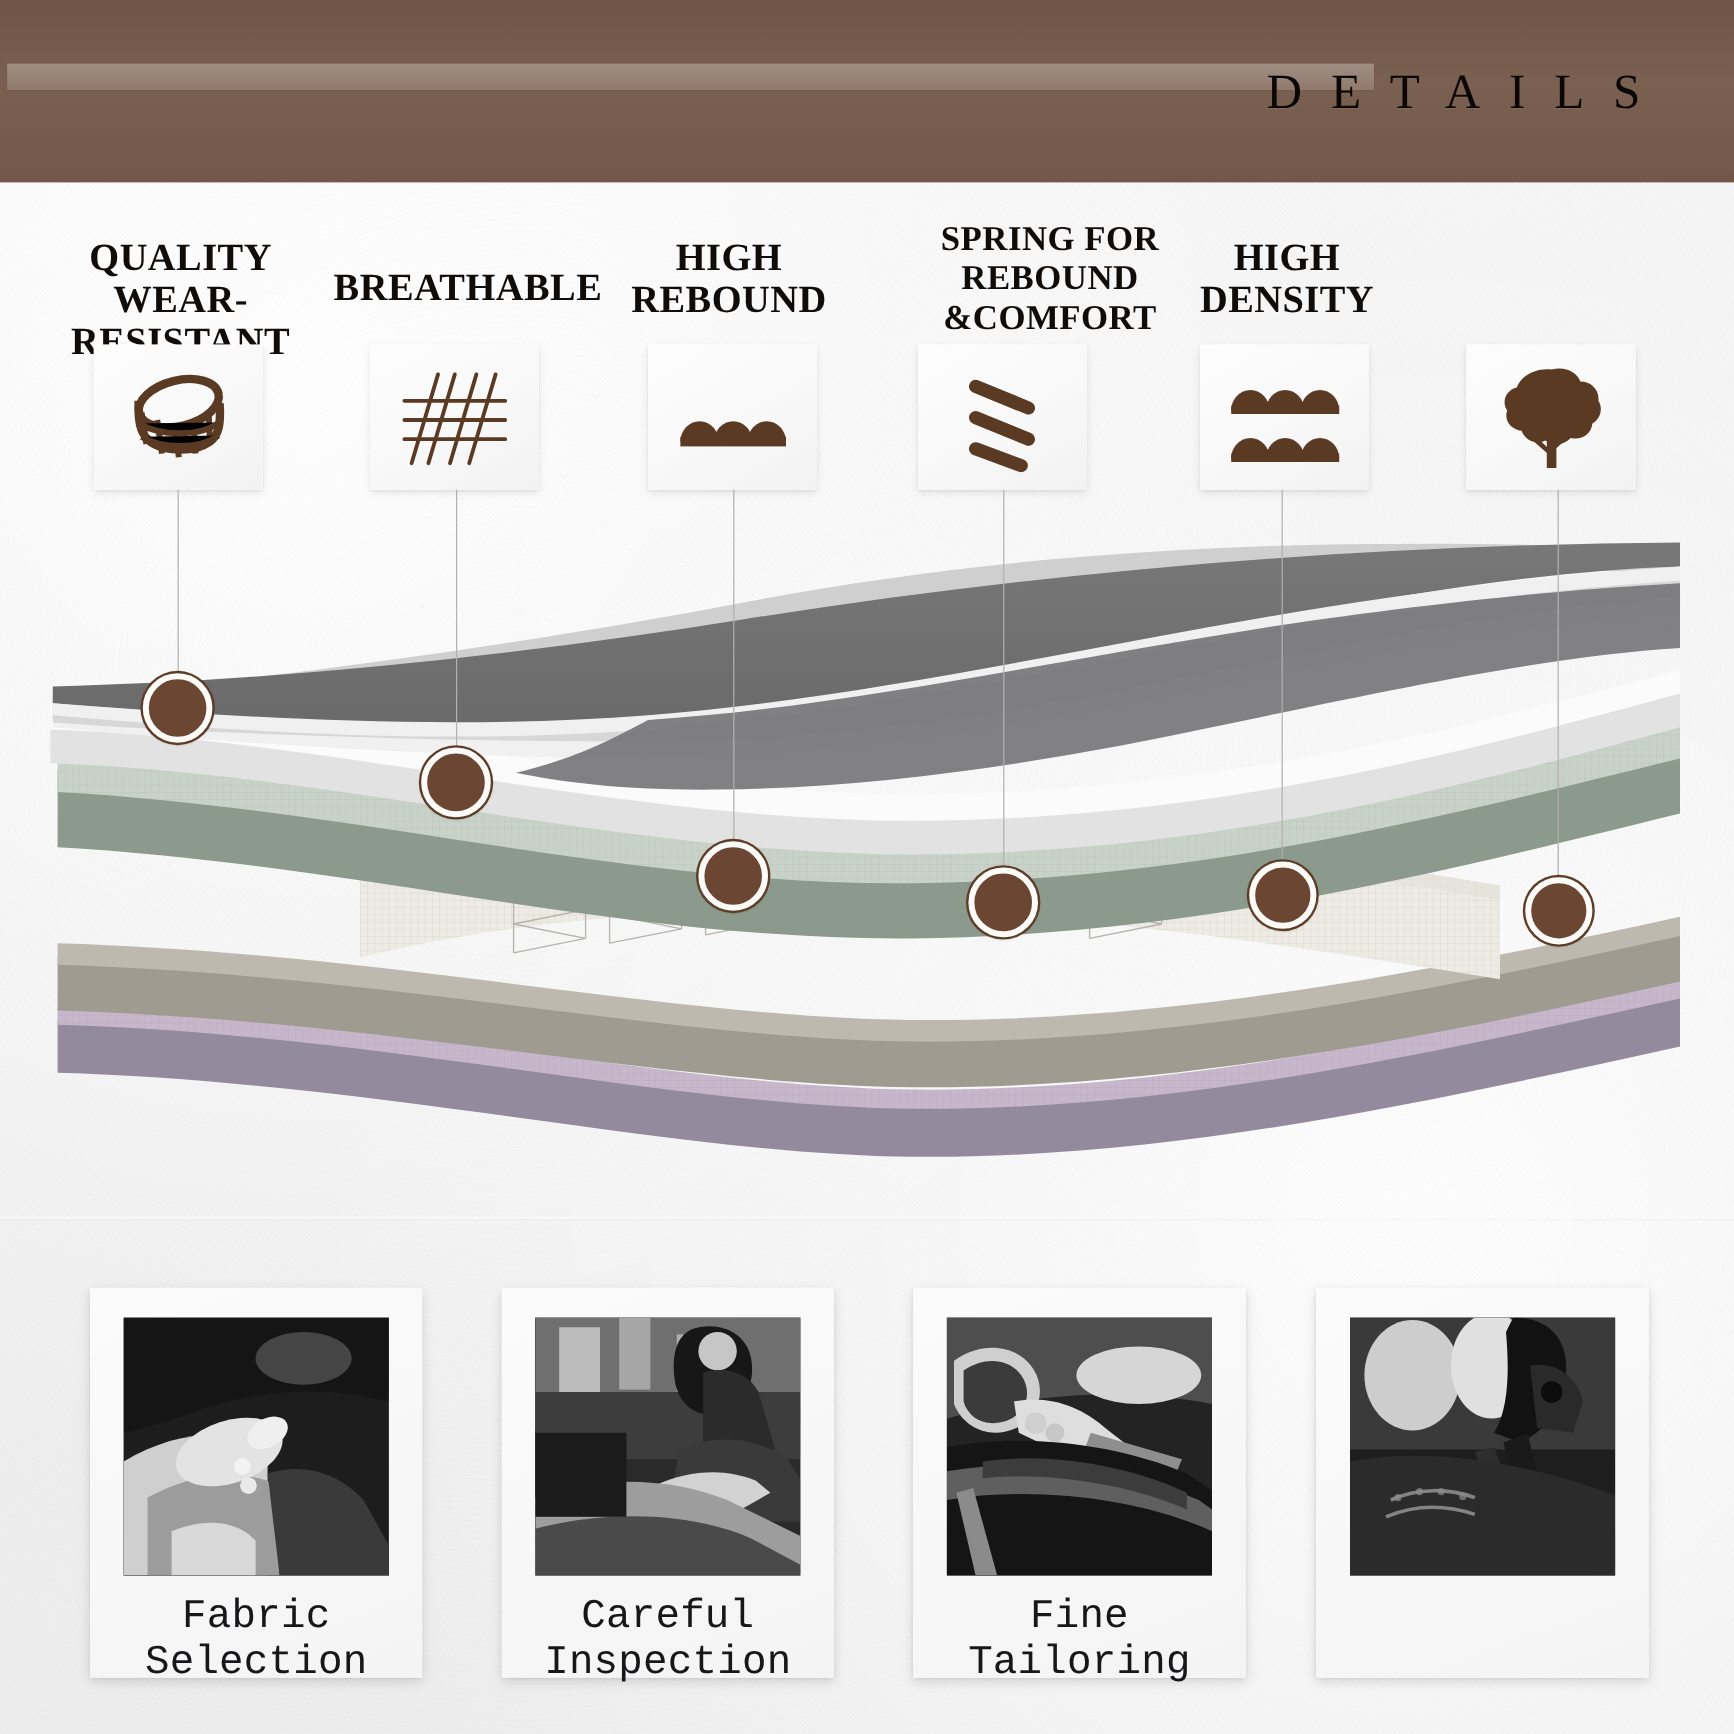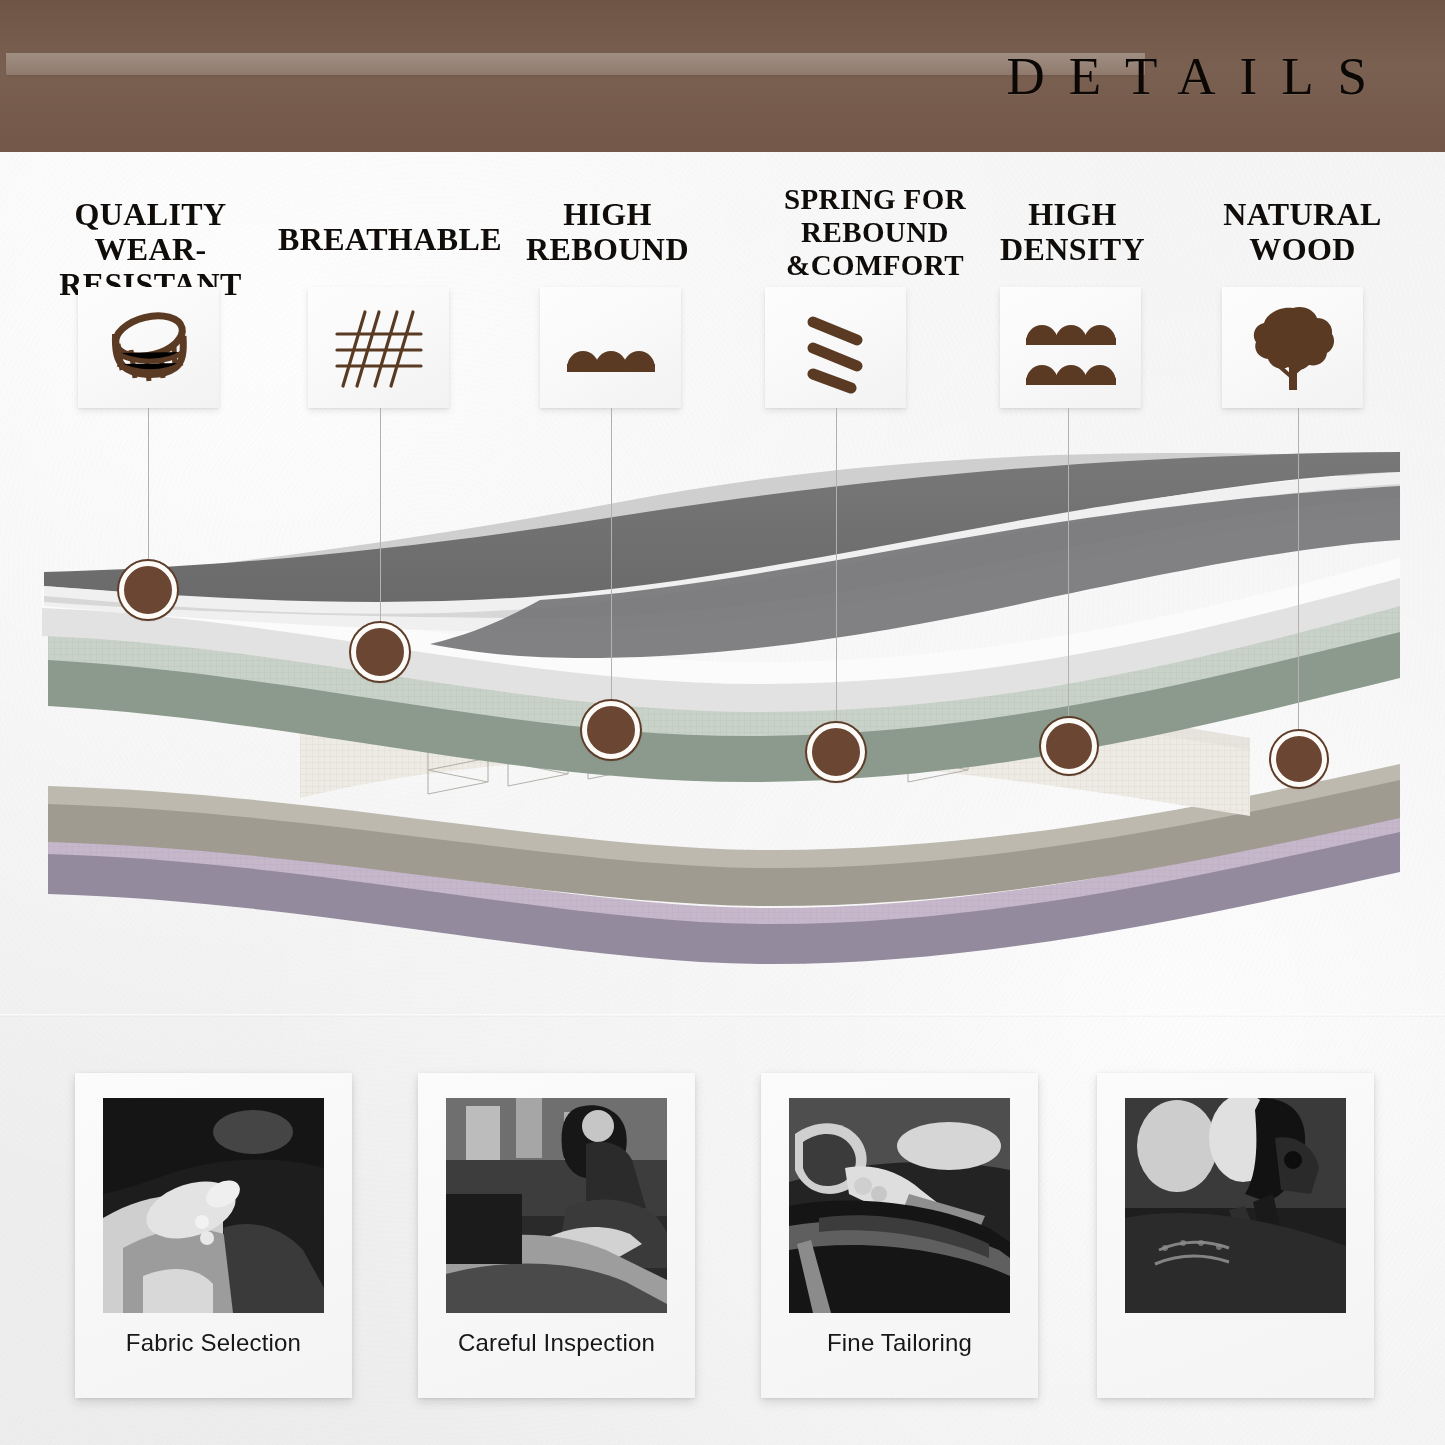--- a/index.html
+++ b/index.html
@@ -33,21 +33,21 @@
     overflow:hidden;
   }
   .banner-rule{
     position:absolute;left:6px;top:53px;width:1139px;height:22px;
     background:linear-gradient(180deg,rgba(255,255,255,.30),rgba(255,255,255,.16));
     box-shadow:0 1px 2px rgba(0,0,0,.08);
   }
   .banner-title{
     position:absolute;right:54px;top:40px;
     font-family:"Liberation Serif", serif;
-    font-size:53px;line-height:72px;font-weight:400;
+    font-size:41px;line-height:72px;font-weight:400;
     letter-spacing:24px;color:#0b0705;white-space:nowrap;
     text-shadow:0 1px 0 rgba(255,255,255,.08);
   }
 
   
   .feat-label{
     position:absolute;text-align:center;color:#100c0a;
     font-family:"Liberation Serif", serif;
     font-variant:small-caps;font-weight:700;
     font-size:32px;line-height:35px;letter-spacing:.4px;
@@ -86,22 +86,22 @@
     background:linear-gradient(160deg,#fbfbfb,#f4f4f4);
     box-shadow:0 4px 10px rgba(0,0,0,.13), 0 1px 3px rgba(0,0,0,.08);
   }
   .card-photo{
     position:absolute;left:28px;top:25px;width:221px;height:215px;
     overflow:hidden;background:#2a2a2a;
   }
   .card-photo svg{display:block;width:221px;height:215px;}
   .card-caption{
     position:absolute;left:0;right:0;top:256px;text-align:center;
-    font-family:Liberation Sans, sans-serif;
-    font-size:24px;color:#17171a;font-weight:400;letter-spacing:.2px;
+    font-family:Liberation Mono, monospace;
+    font-size:34px;color:#17171a;font-weight:400;letter-spacing:.2px;
   }
 </style>
 </head>
 <body>
 
 <div id="stage">
   <div class="paper"></div>
 
   <div class="banner">
     <div class="banner-rule"></div>
@@ -284,24 +284,20 @@
             <path d="M33,76 A16,17 0 0 1 65,76 Z"></path>
             <path d="M62,76 A16,17 0 0 1 94,76 Z"></path>
           <rect x="4" y="72" width="90" height="7"></rect>
         </g>
       </svg>
     </span>
   </div>
   <div class="lead" style="left:1068px;top:408px;height:315px;"></div>
   <div class="marker" style="left:1041px;top:718px;width:46px;height:46px;"></div>
 
-  <div class="feat-label" style="left:1215px;top:197px;width:175px;">
-    <div>NATURAL</div>
-      <div>WOOD</div>
-  </div>
   <div class="tile" style="left:1222px;top:287px;">
     <span>
       <svg width="86" height="92" viewBox="0 0 86 92">
         <g fill="#5a3a23">
           <path d="M43,6 C54,3 64,8 67,16 C76,16 83,23 82,32 C86,38 84,47 77,51 C76,60 68,65 59,63 C53,69 44,70 38,65 C30,69 21,65 18,57 C9,56 3,48 6,40 C1,33 5,23 14,21 C17,11 31,4 43,6 Z"></path>
           <path d="M39,58 L39,88 L47,88 L47,58 Z"></path>
           <path d="M43,70 L58,56 L60,60 L44,74 Z"></path>
           <path d="M43,74 L28,60 L26,64 L42,78 Z"></path>
         </g>
       </svg>

